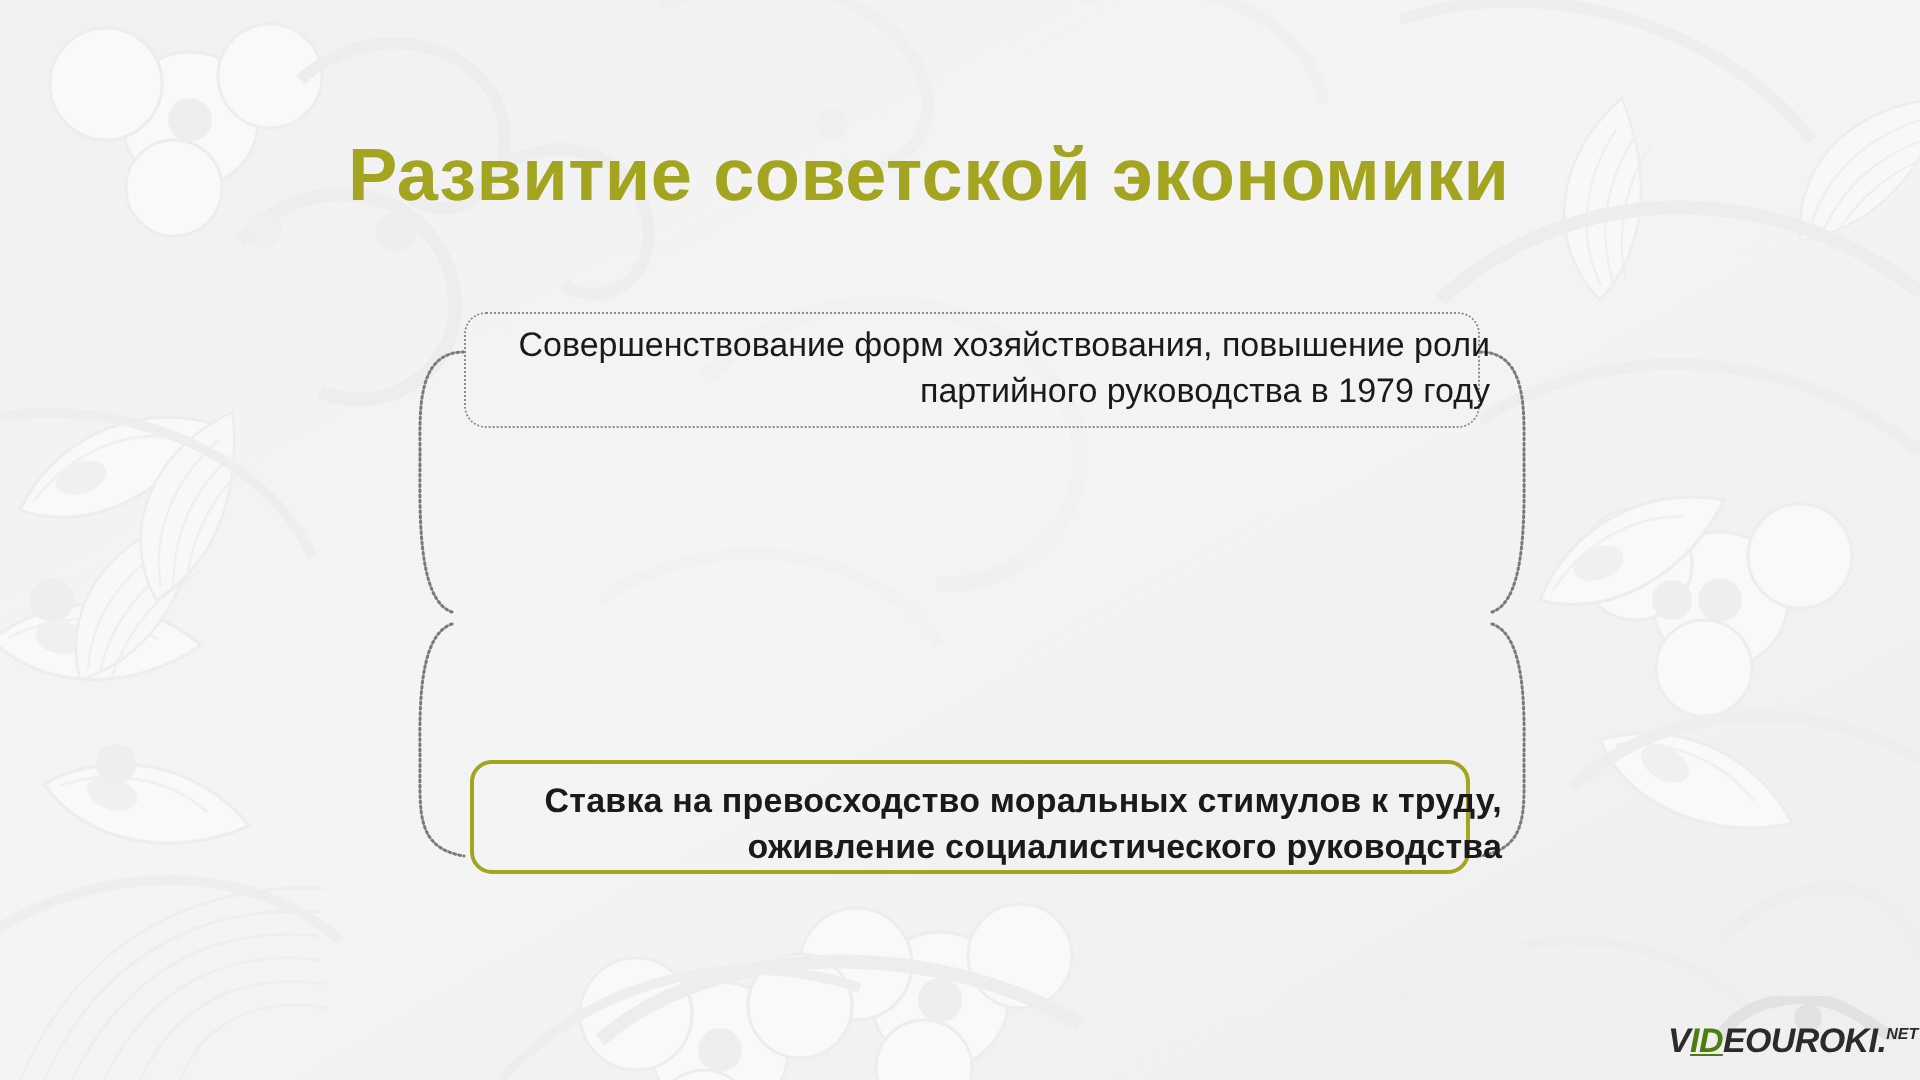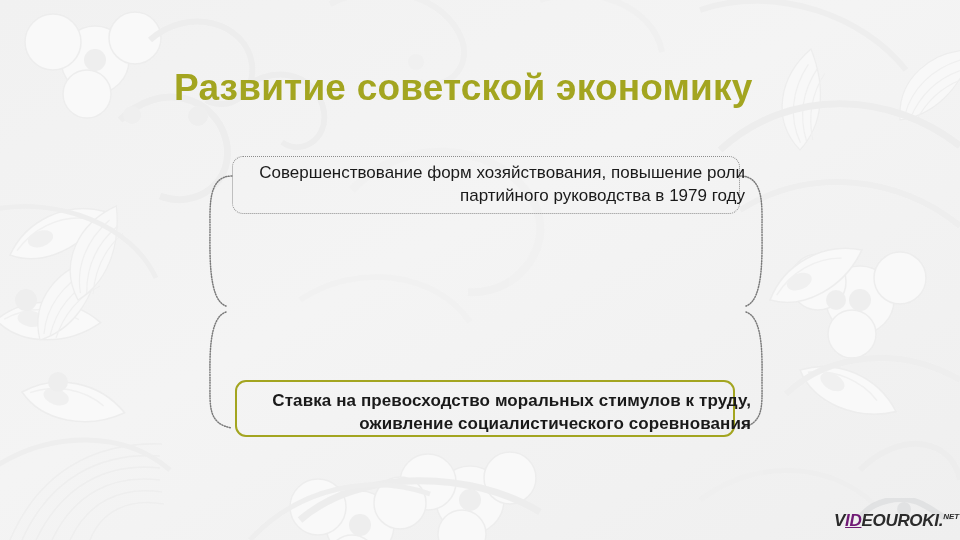--- a/index.html
+++ b/index.html
@@ -108,21 +108,21 @@
     position: absolute;
     left: 0;
     bottom: 3px;
     font-size: 17px;
     font-weight: bold;
     font-style: italic;
     letter-spacing: -0.3px;
     white-space: nowrap;
     color: #2b2b2b;
   }
-  .logo-word .red { color: #701a75; text-decoration: underline; }
+  .logo-word .red { color: #4d7c0f; text-decoration: underline; }
   .logo-tld {
     font-size: 8px;
     font-weight: bold;
     font-style: italic;
     color: #2b2b2b;
     vertical-align: super;
     letter-spacing: 0;
   }
 </style>
 </head>
@@ -224,21 +224,21 @@
       </g>
 
       <g opacity="0.9">
         <path d="M330,4 C382,-22 446,-4 462,40 C472,70 444,92 420,82" fill="none" stroke="#efefef" stroke-width="6"></path>
         <path d="M540,0 C596,-18 654,8 662,52" fill="none" stroke="#efefef" stroke-width="6"></path>
         <circle cx="416" cy="62" r="8" fill="#f0f0f0"></circle>
       </g>
     </svg>
   </div>
 
-  <h1 class="slide-title">Развитие советской экономику</h1>
+  <h1 class="slide-title">Развитие советской экономики</h1>
 
   <div class="connectors">
     <svg viewBox="0 0 960 540" xmlns="http://www.w3.org/2000/svg" aria-hidden="true">
       <g fill="none" stroke="#7a7a7a" stroke-width="1.5" stroke-dasharray="1 1.6" stroke-linecap="round">
 
         <path d="M232,176 C208,176 210,206 210,228 C210,252 208,300 226,306"></path>
 
         <path d="M226,312 C208,318 210,360 210,382 C210,406 208,424 232,428"></path>
 
         <path d="M740,176 C764,176 762,206 762,228 C762,252 764,300 746,306"></path>
@@ -247,21 +247,21 @@
       </g>
     </svg>
   </div>
 
   <div class="box box-dotted" id="box-1">
     <div class="box-text">Совершенствование форм хозяйствования, повышение роли партийного руководства в 1979 году</div>
   </div>
 
 
   <div class="box box-olive" id="box-3">
-    <div class="box-text bold">Ставка на превосходство моральных стимулов к труду, оживление социалистического соревнования</div>
+    <div class="box-text bold">Ставка на превосходство моральных стимулов к труду, оживление социалистического руководства</div>
   </div>
 
   <div class="logo">
     <svg class="logo-swoosh" viewBox="0 0 92 22" xmlns="http://www.w3.org/2000/svg" aria-hidden="true">
       <path d="M2,20 C14,2 44,-4 64,6 C76,12 82,18 90,21" fill="none" stroke="#9aa0a6" stroke-width="6" stroke-linecap="round"></path>
       <circle cx="46" cy="11" r="7" fill="#9aa0a6"></circle>
     </svg>
     <div class="logo-word"><span>V</span><span class="red">ID</span><span>EOUROKI.</span><span class="logo-tld">NET</span></div>
   </div>
 

